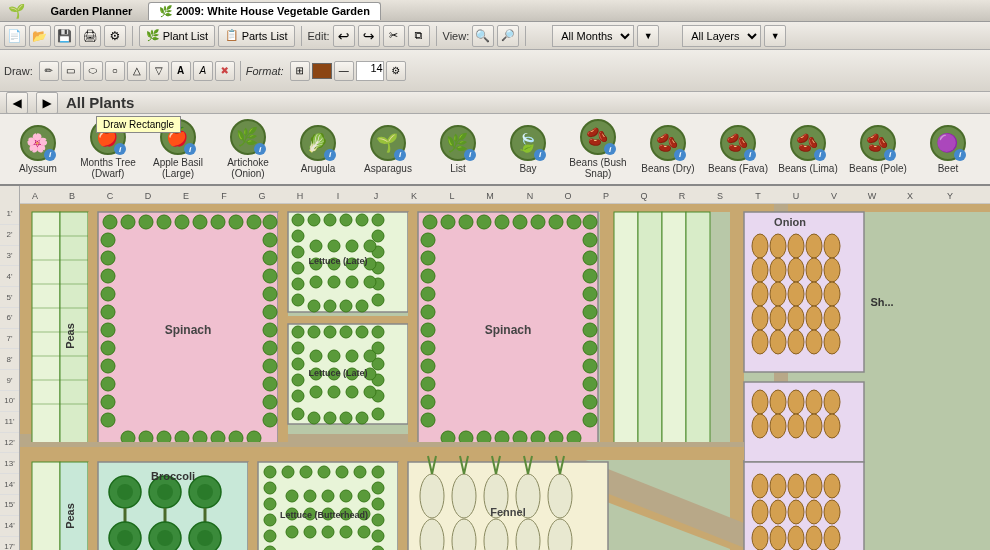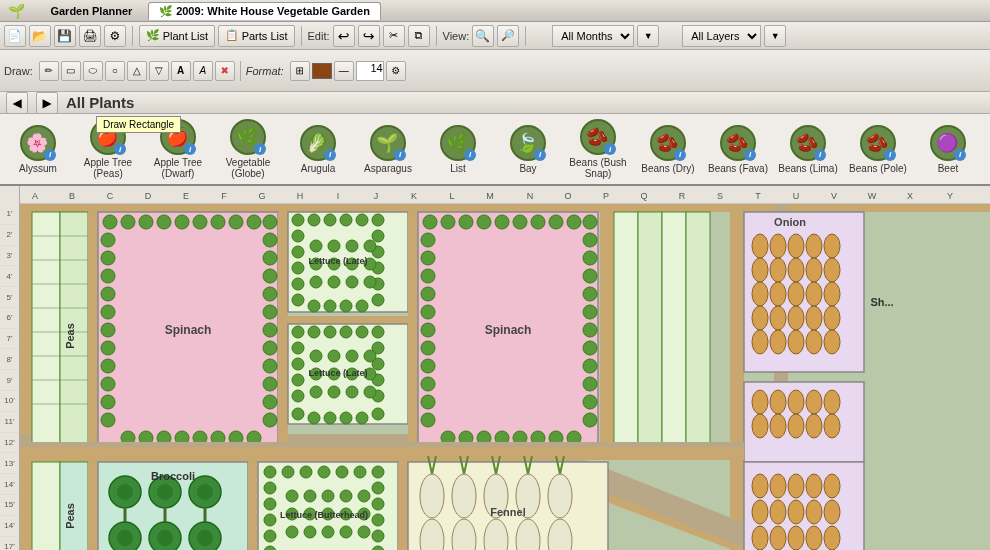--- a/index.html
+++ b/index.html
@@ -276,29 +276,29 @@
 </div>
 
 <div id="plant-icons" style="position: relative;">
     <div class="tooltip" style="position: absolute; top: 2px; left: 96px; background: rgb(255, 255, 192); border: 1px solid rgb(136, 136, 136); padding: 2px 6px; font-size: 10px; z-index: 10; white-space: nowrap;">Draw Rectangle</div>
     <div class="plant-item">
       <div class="plant-icon-circle">🌸<div class="plant-info-btn">i</div></div>
       <div class="plant-label">Alyssum</div>
     </div>
     <div class="plant-item">
       <div class="plant-icon-circle">🍎<div class="plant-info-btn">i</div></div>
-      <div class="plant-label">Apple Tree (Peas)</div>
+      <div class="plant-label">Months Tree (Dwarf)</div>
     </div>
     <div class="plant-item">
       <div class="plant-icon-circle">🍎<div class="plant-info-btn">i</div></div>
-      <div class="plant-label">Apple Tree (Dwarf)</div>
+      <div class="plant-label">Apple Basil (Large)</div>
     </div>
     <div class="plant-item">
       <div class="plant-icon-circle">🌿<div class="plant-info-btn">i</div></div>
-      <div class="plant-label">Vegetable (Globe)</div>
+      <div class="plant-label">Artichoke (Onion)</div>
     </div>
     <div class="plant-item">
       <div class="plant-icon-circle">🥬<div class="plant-info-btn">i</div></div>
       <div class="plant-label">Arugula</div>
     </div>
     <div class="plant-item">
       <div class="plant-icon-circle">🌱<div class="plant-info-btn">i</div></div>
       <div class="plant-label">Asparagus</div>
     </div>
     <div class="plant-item">

